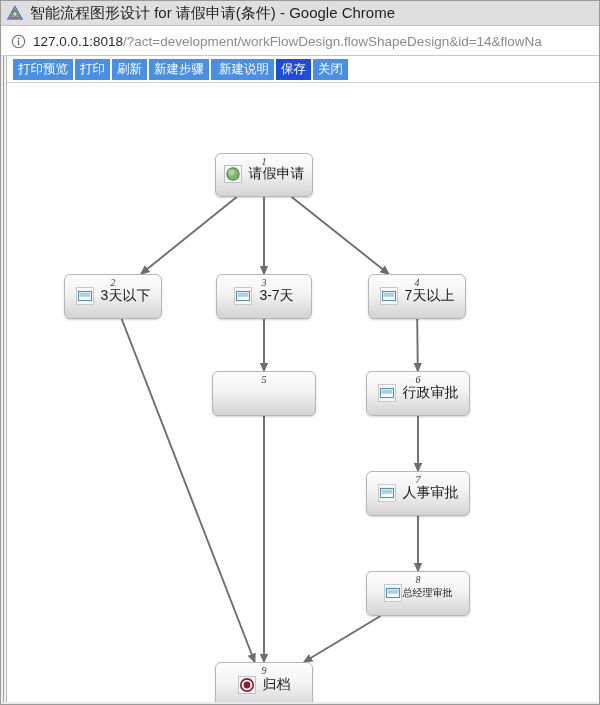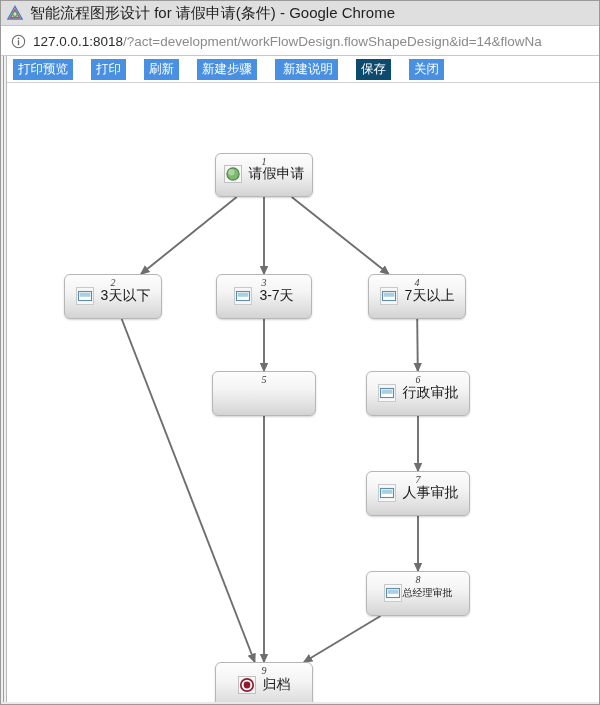--- a/index.html
+++ b/index.html
@@ -101,21 +101,21 @@
 
   #toolbar {
     position: absolute;
     left: 0; top: 0;
     width: 594px; height: 27px;
     background: #ffffff;
     border-bottom: 1px solid #d0d0d0;
     display: flex;
     align-items: center;
     padding: 0 0 0 6px;
-    gap: 18px;
+    gap: 2px;
   }
   .tb-btn {
     background: #4a90e2;
     color: #ffffff;
     font-size: 12.5px;
     line-height: 20px;
     height: 21px;
     padding: 0 5px;
     border: 0;
     cursor: pointer;
@@ -219,21 +219,21 @@
   <div id="leftgutter"></div>
 
   <div id="page">
 
     <div id="toolbar">
         <button class="tb-btn" style="background: rgb(74, 144, 226);">打印预览</button>
         <button class="tb-btn" style="background: rgb(74, 144, 226);">打印</button>
         <button class="tb-btn" style="background: rgb(74, 144, 226);">刷新</button>
         <button class="tb-btn" style="background: rgb(74, 144, 226);">新建步骤</button>
         <button class="tb-btn" style="background: rgb(74, 144, 226); padding-left: 8px;">新建说明</button>
-        <button class="tb-btn" style="background: #0c4a6e;">保存</button>
+        <button class="tb-btn" style="background: #1d4ed8;">保存</button>
         <button class="tb-btn" style="background: rgb(74, 144, 226);">关闭</button>
       </div>
 
     <div id="canvas">
       <svg id="edges" viewBox="0 0 594 622">
         <defs>
           <marker id="arw" viewBox="0 0 10 10" refX="8.5" refY="5" markerWidth="5.2" markerHeight="5.2" orient="auto-start-reverse">
             <path d="M 0 0.6 L 10 5 L 0 9.4 z" fill="#6e6e6e"></path>
           </marker>
         </defs>

